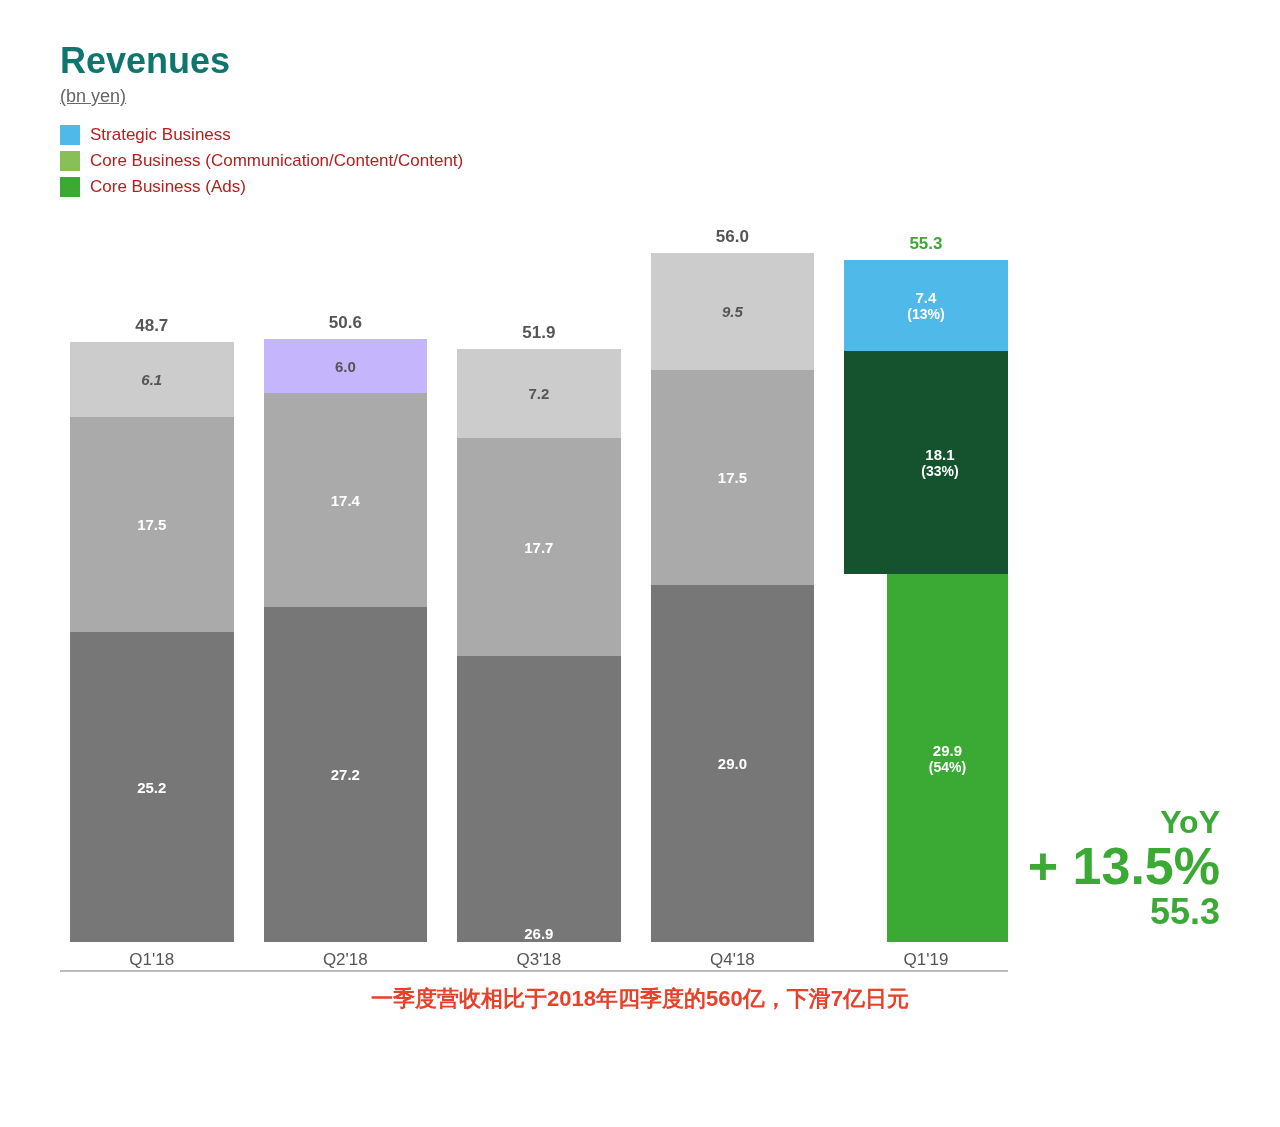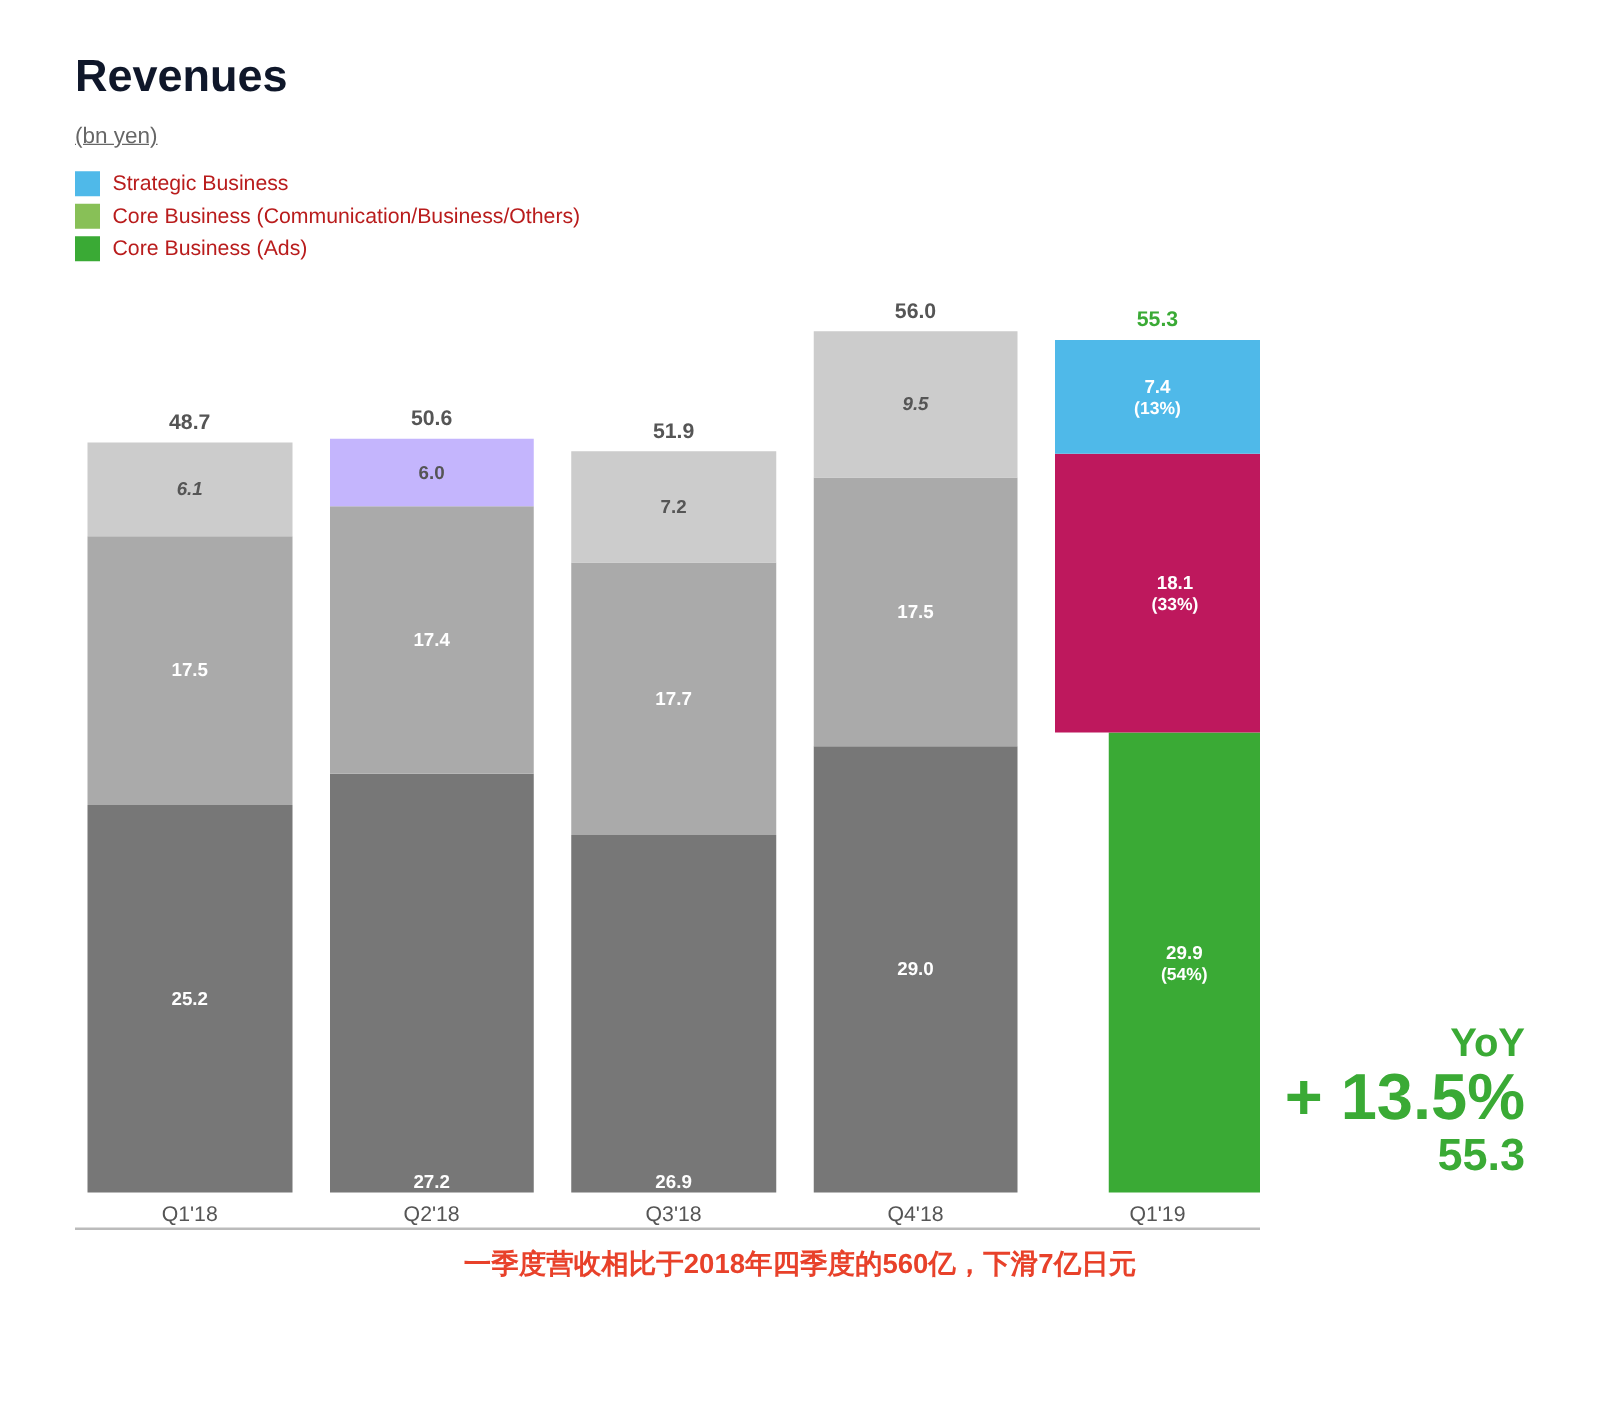--- a/index.html
+++ b/index.html
@@ -7,22 +7,22 @@
       background: #ffffff;
       font-family: 'Arial', sans-serif;
       width: 1280px;
       min-height: 1127px;
       padding: 40px 60px 40px 60px;
     }
 
     .chart-title {
       font-size: 36px;
       font-weight: 900;
-      color: #0f172a;
-      margin-bottom: 16px;
+      color: #0f766e;
+      margin-bottom: 4px;
     }
 
     .chart-subtitle {
       font-size: 18px;
       color: #666;
       margin-bottom: 18px;
       text-decoration: underline;
     }
 
     .legend {
@@ -94,21 +94,21 @@
       font-size: 15px;
       font-weight: 700;
       position: relative;
     }
 
     .bar-segment.grey-dark {
       background-color: #777;
     }
 
     .bar-segment.green-light {
-      background-color: #be185d;
+      background-color: #14532d;
       padding-left: 28px;
     }
 
     .bar-segment.green-dark {
       background-color: #3aaa35;
       margin-left: 43px;
     }
 
     .bar-segment.blue {
       background-color: #4fb9e9;
@@ -165,21 +165,21 @@
 <div class="chart-title">Revenues</div>
 <div class="chart-subtitle">(bn yen)</div>
 
 <div class="legend">
   <div class="legend-item">
     <div class="legend-color" style="background:#4fb9e9;"></div>
     <span>Strategic Business</span>
   </div>
   <div class="legend-item">
     <div class="legend-color" style="background:#88c057;"></div>
-    <span>Core Business (Communication/Business/Others)</span>
+    <span>Core Business (Communication/Content/Content)</span>
   </div>
   <div class="legend-item">
     <div class="legend-color" style="background:#3aaa35;"></div>
     <span>Core Business (Ads)</span>
   </div>
 </div>
 
 <div style="display:flex; align-items:flex-start; width:100%;">
   <div style="flex:1; display:flex; flex-direction:column;">
     <div class="chart-area">
@@ -197,21 +197,21 @@
             <div class="bar-segment" style="height:75px; background:#ccc; color:#555;font-style:italic;">
               <span>6.1</span>
             </div>
           </div>
           <div class="bar-x-label">Q1'18</div>
         </div>
 
         <div class="bar-group">
           <div class="bar-total-label">50.6</div>
           <div class="bar-stack">
-            <div class="bar-segment grey-dark" style="height:335px;justify-content:flex-end;">
+            <div class="bar-segment grey-dark" style="height:335px;">
               <span>27.2</span>
             </div>
             <div class="bar-segment" style="height:214px; background:#aaa;">
               <span>17.4</span>
             </div>
             <div class="bar-segment" style="height:54px; background:#c4b5fd; color:#555;">
               <span>6.0</span>
             </div>
           </div>
           <div class="bar-x-label">Q2'18</div>

